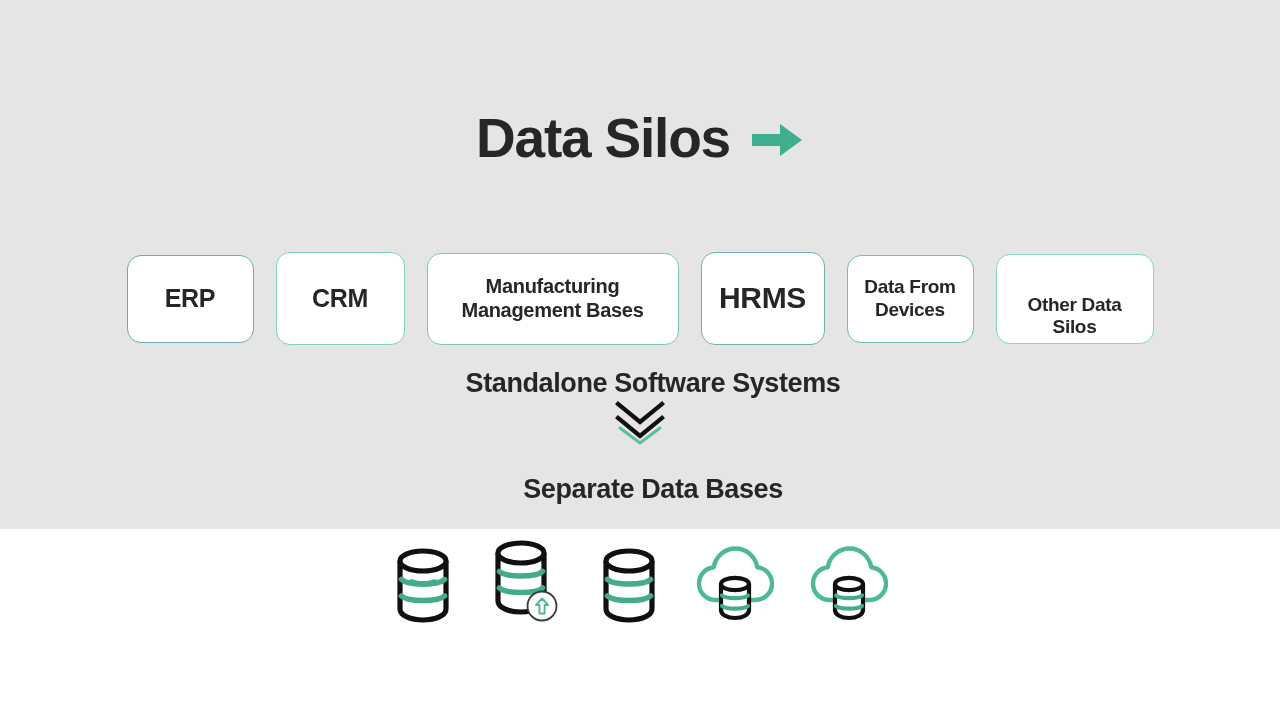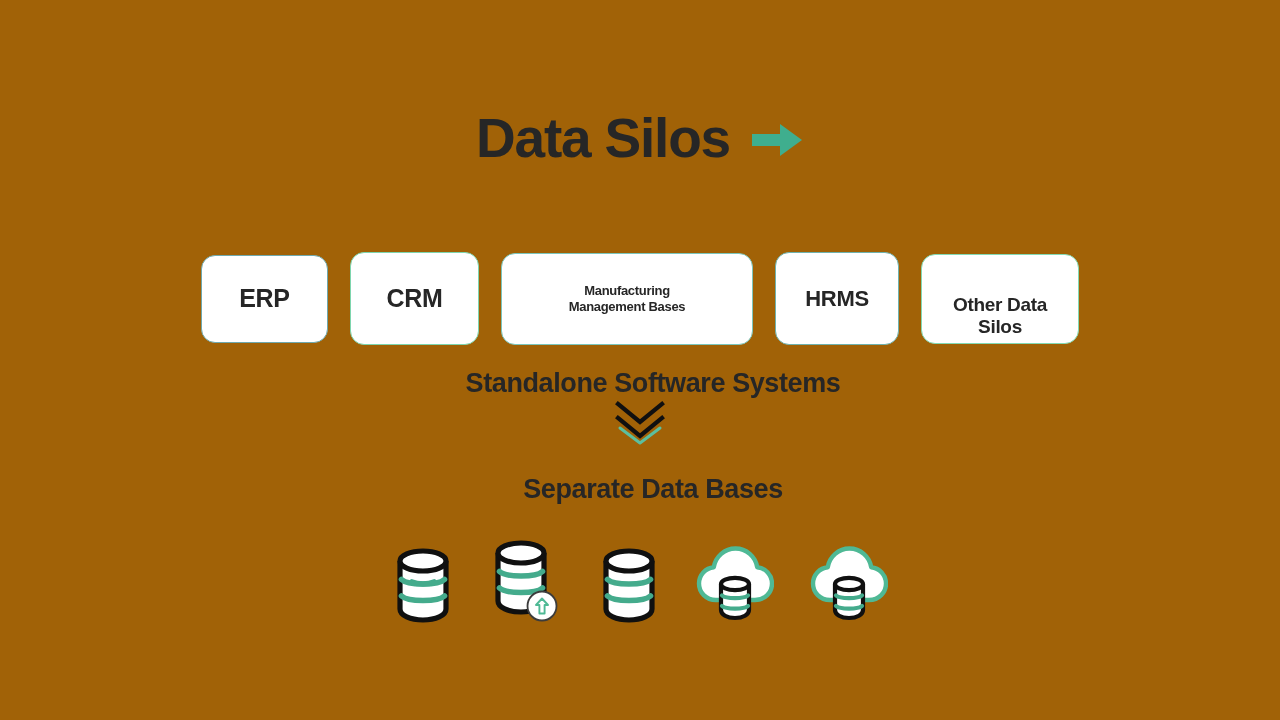--- a/index.html
+++ b/index.html
@@ -12,22 +12,22 @@
     background: #ffffff;
     font-family: "Liberation Sans", sans-serif;
     overflow: hidden;
     position: relative;
   }
 
   .slide {
     position: absolute;
     inset: 0;
     width: 1280px;
-    height: 720px;
-    background: #a16207;
+    height: 529px;
+    background: #e5e5e5;
   }
 
   
   .title-row {
     position: absolute;
     left: 0;
     top: 108px;
     width: 1280px;
     display: flex;
     align-items: center;
@@ -74,22 +74,22 @@
     color: #262626;
     font-weight: 700;
     letter-spacing: -0.3px;
     padding: 4px 10px;
   }
   .sys-box .lbl {
     line-height: 1.16;
   }
   .sys-box.b-erp   { width: 127px; height: 88px; border-color: #6fa9ae; font-size: 25px; }
   .sys-box.b-crm   { width: 129px; height: 93px; border-color: #7ed5ae; font-size: 25px; }
-  .sys-box.b-mms   { width: 252px; height: 92px; border-color: #7cc6bc; font-size: 13px; text-align: center; }
-  .sys-box.b-hrms  { width: 124px; height: 93px; border-color: #6fb2ae; font-size: 22px; }
+  .sys-box.b-mms   { width: 252px; height: 92px; border-color: #7cc6bc; font-size: 20px; text-align: center; }
+  .sys-box.b-hrms  { width: 124px; height: 93px; border-color: #6fb2ae; font-size: 30px; }
   .sys-box.b-dfd   { width: 127px; height: 88px; border-color: #70bfb2; font-size: 19px; }
   .sys-box.b-ods   { width: 158px; height: 90px; border-color: #83dab3; font-size: 19px; align-items: flex-end; }
 
   
   .caption {
     position: absolute;
     left: 0;
     width: 1280px;
     text-align: center;
     font-weight: 700;
@@ -159,20 +159,26 @@
       <span class="lbl">
         <span>Manufacturing</span><br>
         <span>Management Bases</span>
       </span>
     </div>
 
     <div class="sys-box b-hrms">
       <span class="lbl">HRMS</span>
     </div>
 
+    <div class="sys-box b-dfd">
+      <span class="lbl">
+        <span>Data From</span><br>
+        <span>Devices</span>
+      </span>
+    </div>
 
     <div class="sys-box b-ods">
       <span class="lbl">
         <span>Other Data</span><br>
         <span>Silos</span>
       </span>
     </div>
   </div>
 
   <div class="caption caption-standalone">Standalone Software Systems</div>

